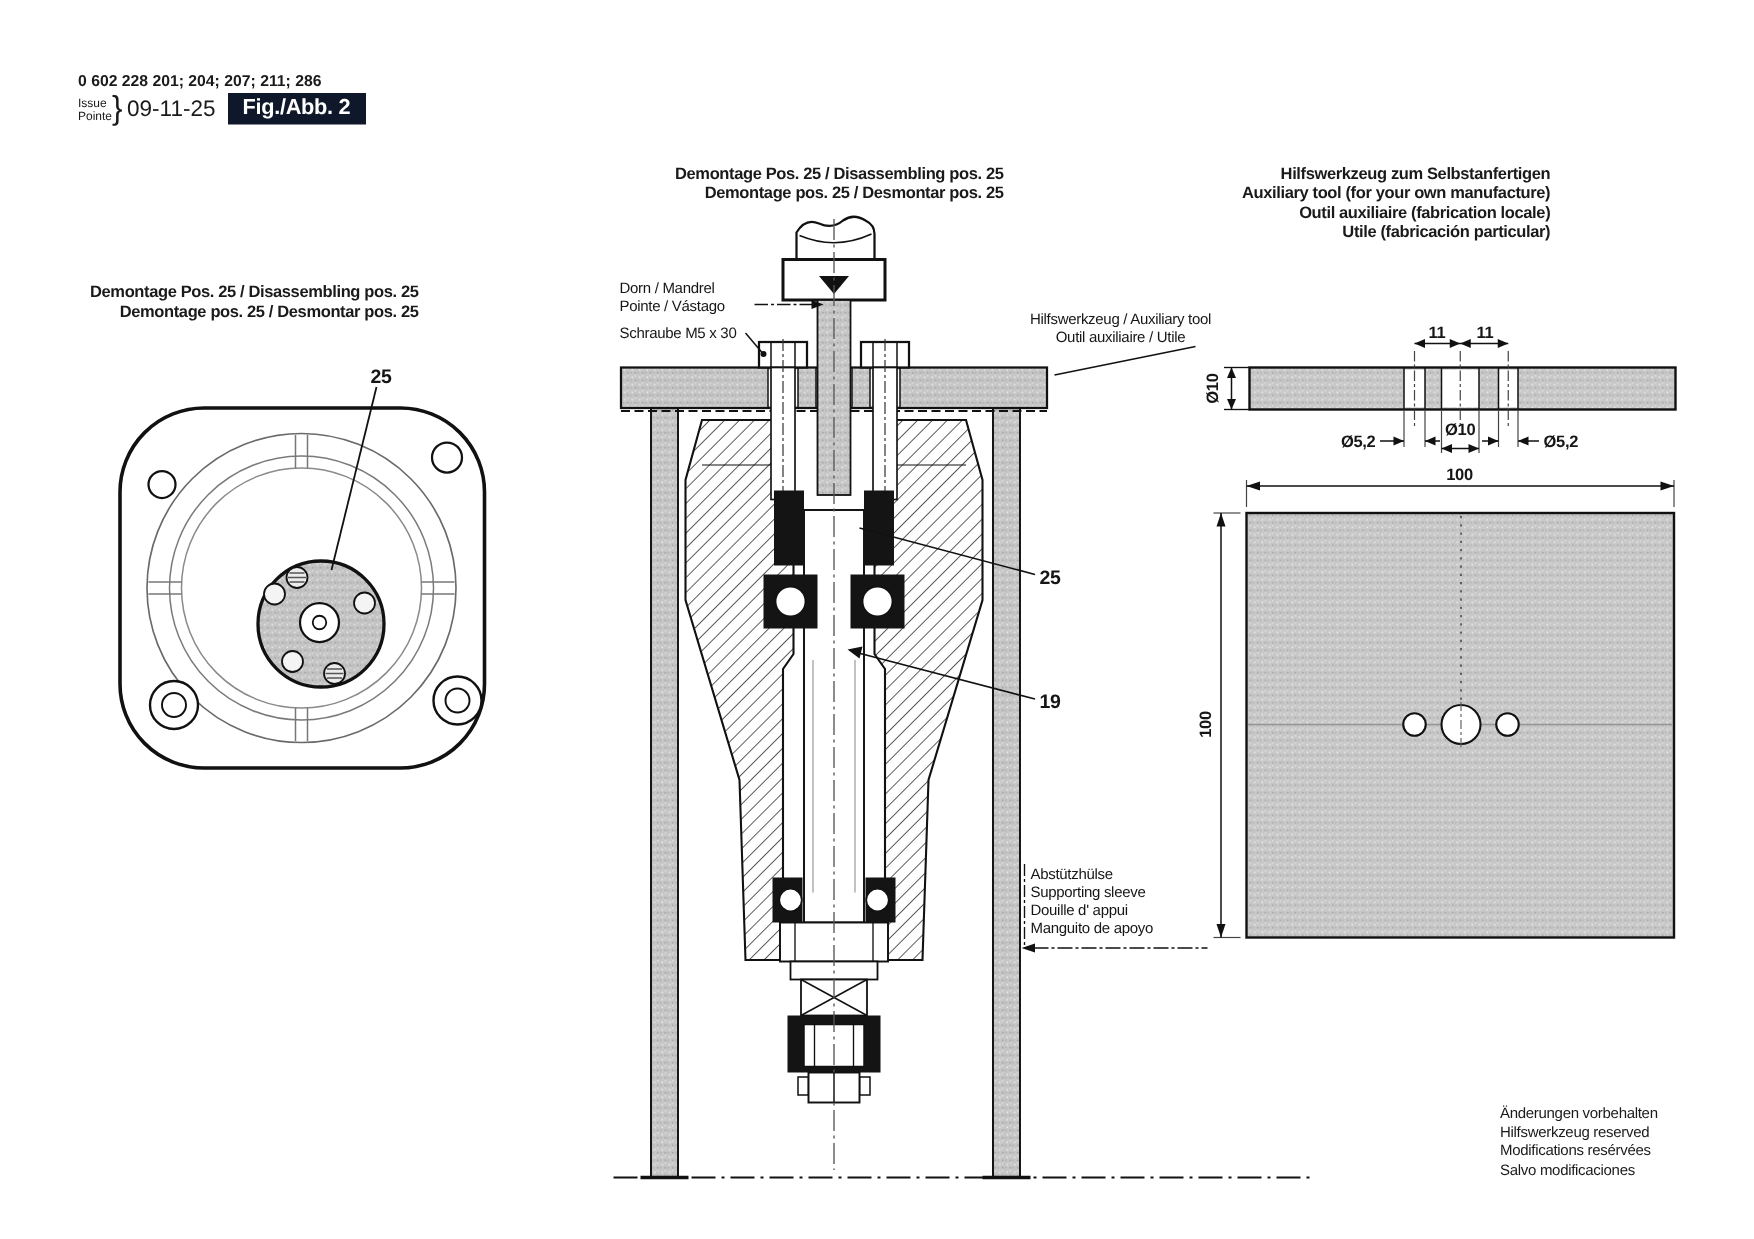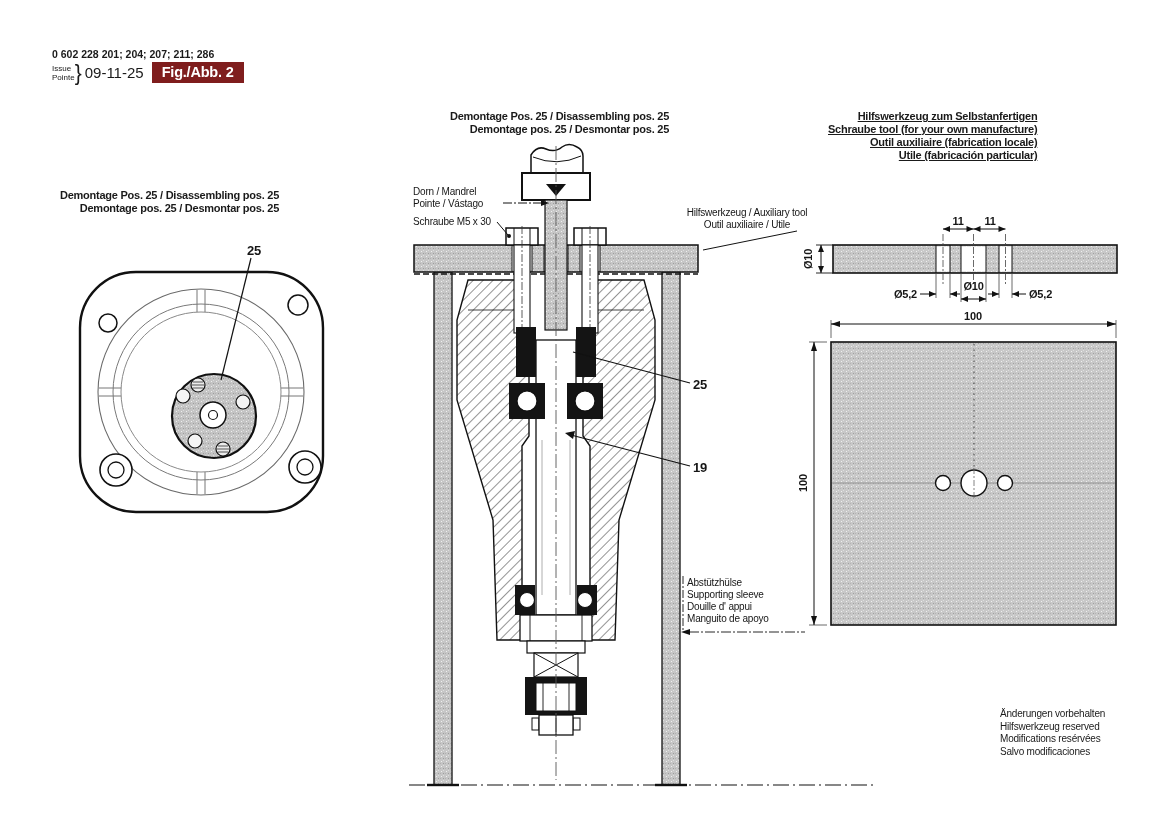--- a/index.html
+++ b/index.html
@@ -6,21 +6,21 @@
   .page{position:relative;width:1169px;height:826px;background:#ffffff;
         font-family:"Liberation Sans",sans-serif;color:#1a1a1a;overflow:hidden;}
   .abs{position:absolute;}
   .caption{font-weight:bold;font-size:11px;line-height:13px;letter-spacing:-0.25px;white-space:nowrap;text-align:right;}
   .small{font-size:10px;line-height:12.5px;letter-spacing:-0.2px;white-space:nowrap;}
   .partno{font-weight:bold;font-size:10.5px;white-space:nowrap;}
   .issue-row{display:flex;align-items:center;}
   .issue-col{font-size:8px;line-height:9px;}
   .brace{font-size:21px;font-weight:400;line-height:20px;margin:0 1px 0 0;transform:scaleY(1.05);}
   .date{font-size:15px;margin:0 8px 0 2px;}
-  .figbox{background:#7f1d1d;color:#fff;font-weight:bold;font-size:14.5px;
+  .figbox{background:#0f172a;color:#fff;font-weight:bold;font-size:14.5px;
           padding:2px 10px 3px 10px;white-space:nowrap;letter-spacing:-0.2px;}
   svg{display:block;}
   svg text{font-family:"Liberation Sans",sans-serif;fill:#161616;letter-spacing:-0.2px;}
   .lbl{font-size:10px;}
   .dim{font-size:11px;font-weight:bold;}
   .co{font-size:13px;font-weight:bold;}
 </style>
 </head>
 <body>
 
@@ -38,23 +38,23 @@
   </div>
 
   <div class="abs caption" style="left:60px;top:189px;">
     <div>Demontage Pos. 25 / Disassembling pos. 25</div>
     <div>Demontage pos. 25 / Desmontar pos. 25</div>
   </div>
   <div class="abs caption" style="left:450px;top:110px;">
     <div>Demontage Pos. 25 / Disassembling pos. 25</div>
     <div>Demontage pos. 25 / Desmontar pos. 25</div>
   </div>
-  <div class="abs caption" style="left:828px;top:110px;text-decoration:underline;">
+  <div class="abs caption" style="left:828px;top:110px;">
     <div>Hilfswerkzeug zum Selbstanfertigen</div>
-    <div>Schraube tool (for your own manufacture)</div>
+    <div>Auxiliary tool (for your own manufacture)</div>
     <div>Outil auxiliaire (fabrication locale)</div>
     <div>Utile (fabricación particular)</div>
   </div>
 
   <svg class="abs" style="left:75px;top:230px;" width="255" height="290" viewBox="0 0 255 290">
     <defs>
       <pattern id="f-stip" width="5" height="5" patternUnits="userSpaceOnUse">
         <rect width="5" height="5" fill="#c4c4c4"></rect>
         <rect x="1" y="1" width="1" height="1" fill="#eeeeee"></rect>
         <rect x="3" y="3" width="1" height="1" fill="#9d9d9d"></rect>
@@ -345,20 +345,20 @@
     <g>
       <line x1="37" y1="132" x2="19" y2="132" stroke="#444" stroke-width="0.8"></line>
       <line x1="37" y1="415" x2="19" y2="415" stroke="#444" stroke-width="0.8"></line>
       <line x1="24" y1="132" x2="24" y2="415" stroke="#111" stroke-width="1"></line>
       <polygon points="24,132 21,141 27,141" fill="#111"></polygon>
       <polygon points="24,415 21,406 27,406" fill="#111"></polygon>
       <text class="dim" x="17" y="273" text-anchor="middle" transform="rotate(-90 17 273)">100</text>
     </g>
   </svg>
 
-  <div class="abs small" style="left:1000px;top:708px;">
+  <div class="abs small" style="left:1000px;top:737px;">
     <div>Änderungen vorbehalten</div>
     <div>Hilfswerkzeug reserved</div>
     <div>Modifications resérvées</div>
     <div>Salvo modificaciones</div>
   </div>
 
 </div>
 
 </body></html>

